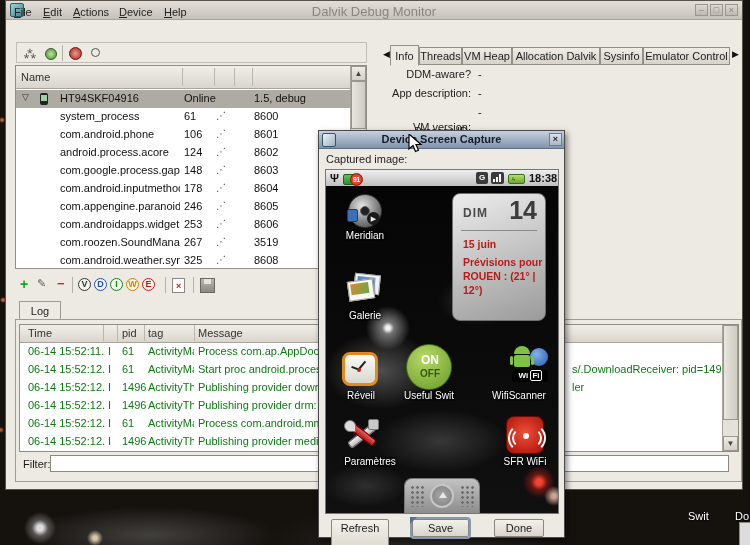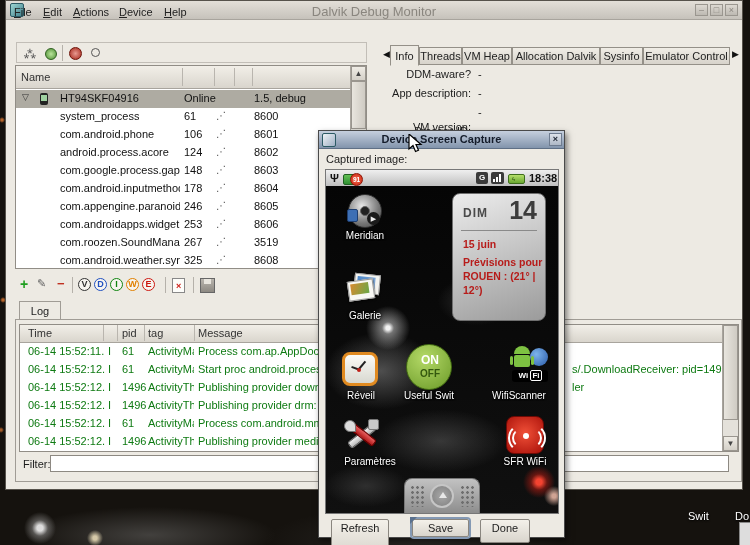--- a/index.html
+++ b/index.html
@@ -417,18 +417,18 @@
         <span class="a dockbtn">
             <span class="uparrow a"></span>
           </span>
       </div>
     </div>
   </div>
 
   <div class="a btn" style="left:12px;top:388px;width:58px;height:36px">Refresh</div>
   <div class="a btn defbtn" style="left:93px;top:388px;width:57px;height:18px">Save</div>
   <span class="a" style="left:91px;top:386px;width:0;height:0;border-top:7px solid #5a718e;border-right:7px solid transparent"></span>
-  <div class="a btn" style="left:161px;top:388px;width:50px;height:24px">Done</div>
+  <div class="a btn" style="left:175px;top:388px;width:50px;height:18px">Done</div>
 </div>
 
 <svg class="a" style="left:408px;top:134px" width="16" height="20">
   <polygon points="1,0 1,15 5,11.5 7.5,17.5 10.5,16.2 8,10.5 13,10.5" fill="#fff" stroke="#000" stroke-width="1.2"></polygon>
 </svg>
 
 </body></html>

